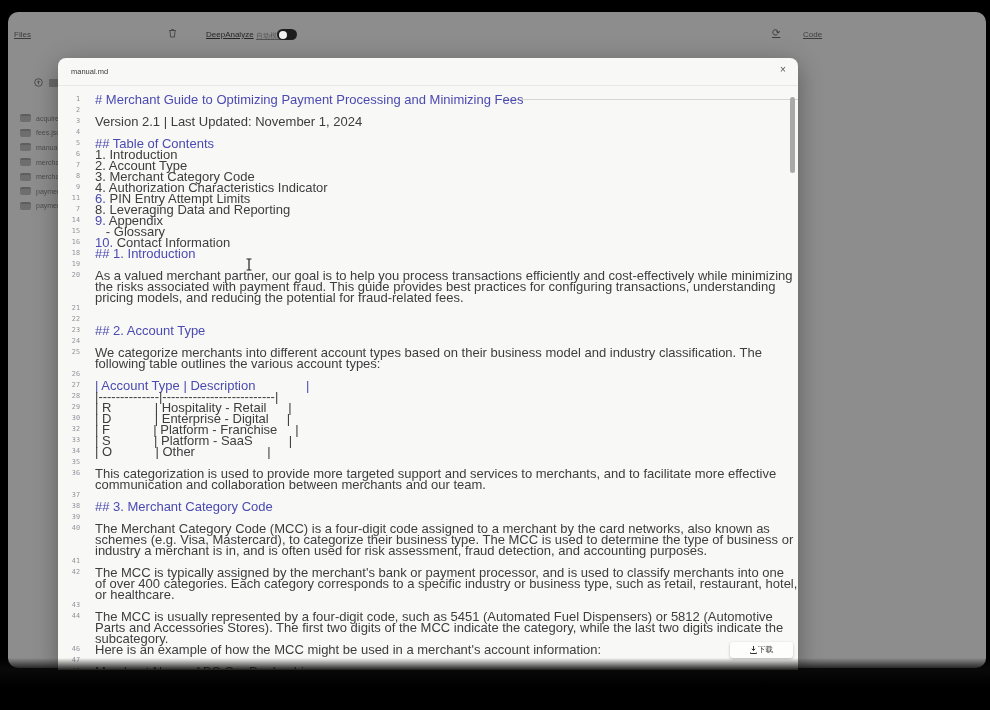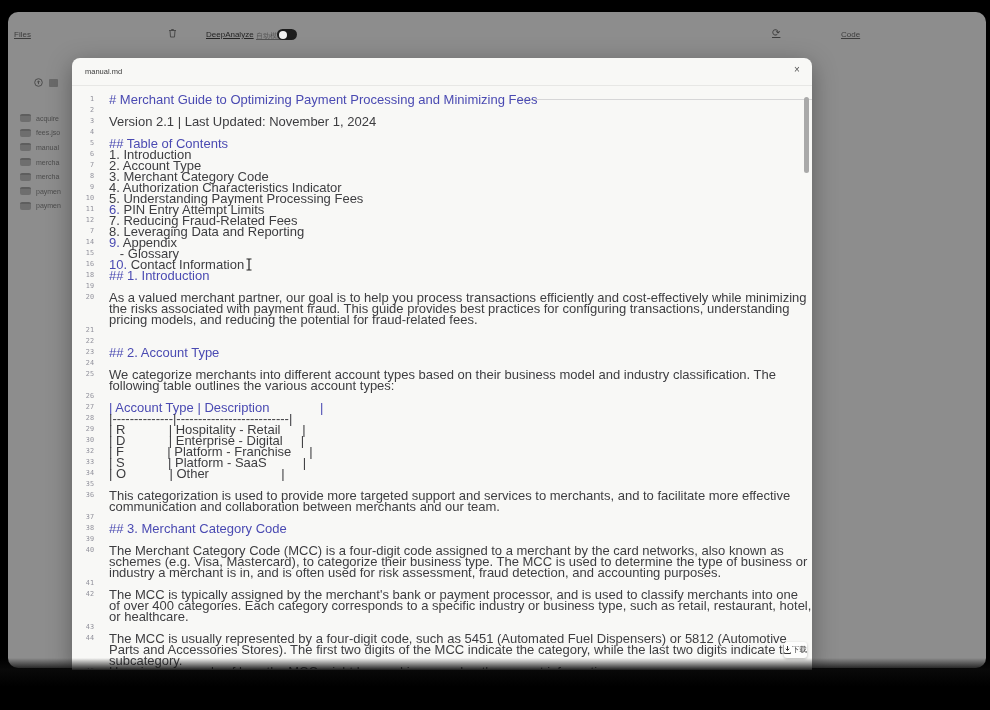--- a/index.html
+++ b/index.html
@@ -22,42 +22,42 @@
 
   
   .sidebar-head { position:absolute; left:26px; top:66px; display:flex; gap:6px; align-items:center; }
   .file-list { position:absolute; left:12px; top:99px; display:flex; flex-direction:column; }
   .file-row { display:flex; align-items:center; height:14.6px; gap:5px; }
   .file-icon { width:11px; height:8px; background:#6e6e6e; border-radius:2px; flex:none;
                border-top:2px solid #5e5e5e; }
   .file-label { font-size:7px; color:#4c4c4c; white-space:nowrap; }
 
   
-  .modal { position:absolute; left:72px; top:58px; width:740px; height:612px;
+  .modal { position:absolute; left:58px; top:58px; width:740px; height:612px;
            background:#f8f8f6; border-radius:8px 8px 0 0;
            box-shadow:0 6px 24px rgba(0,0,0,.35); }
   .modal-header { position:relative; height:28px; border-bottom:1px solid #e7e7e5; }
   .modal-title { position:absolute; left:13px; top:9px; font-size:7.5px; color:#3a3a3a; }
   .modal-close { position:absolute; right:8px; top:5px; font-size:10px; color:#555;
                  width:14px; height:14px; text-align:center; line-height:14px; cursor:default; }
 
   .code-area { position:relative; padding-top:8px; height:583px; overflow:hidden; }
   .ln-row { display:flex; min-height:11px; line-height:11px; }
   .ln-num { flex:none; width:22px; padding-left:2px; text-align:right; margin-right:15px;
             color:#92929c; font-size:6.8px; font-family:"DejaVu Sans Mono", monospace; }
   .ln-text { width:830px; font-size:13px; color:#3d3d40; white-space:pre-wrap;
              font-family:Liberation Sans, sans-serif; word-break:normal; }
   .c-h, .c-th { color:var(--accent,#4a4ab2); }
   .h1-ghostline { position:absolute; left:445px; top:13px; width:428px; height:1px;
                   background:rgba(110,110,125,.25); }
 
   .scroll-thumb { position:absolute; right:3px; top:39px; width:5px; height:76px;
                   background:#a9a9a9; border-radius:3px; }
 
-  .dl-btn { position:absolute; right:5px; top:584px; height:16px; padding:0 0;
+  .dl-btn { position:absolute; right:5px; top:584px; height:16px; padding:0 20px;
             background:#fdfdfc; border-radius:3px; box-shadow:0 1px 3px rgba(0,0,0,.25);
             display:flex; align-items:center; gap:1px; font-size:7.5px; color:#333; }
 
   
   .player { position:absolute; left:0; top:658px; width:990px; height:52px;
             background:linear-gradient(180deg, rgba(25,25,25,0) 0%, rgba(10,10,10,.88) 22%, #000 55%); }
 
   .cursor-ibeam { position:absolute; left:245px; top:258px; }
 
   svg { display:block; }
@@ -77,21 +77,21 @@
       </svg>
   </span>
 
   <span class="topbar-item" style="left:198px; top:18px; color:#252525;">DeepAnalyze</span>
   <span class="topbar-item blurred" style="left:248px; top:19px;">自动模式</span>
   <span class="toggle" style="left:269px; top:17px;">
     <span class="knob"></span>
   </span>
 
   <span class="topbar-item" style="left:764px; top:15px; font-size:10px;">⟳</span>
-  <span class="topbar-item" style="left:795px; top:18px;margin-left:38px;">Code</span>
+  <span class="topbar-item" style="left:795px; top:18px;">Code</span>
 
   <div class="sidebar-head">
     <svg width="9" height="9" viewBox="0 0 9 9">
       <circle cx="4.5" cy="4.5" r="3.8" fill="none" stroke="#4d4d4d" stroke-width="1"></circle>
       <path d="M4.5 6.2V3M3.2 4.2l1.3-1.3 1.3 1.3" stroke="#4d4d4d" stroke-width="1" fill="none"></path>
     </svg>
     <span style="width:9px; height:8px; background:#6a6a6a; border-radius:1px;"></span>
   </div>
 
   <div class="file-list">
@@ -165,30 +165,22 @@
         </div>
         <div class="ln-row">
           <span class="ln-num">8</span>
           <span class="ln-text">3. Merchant Category Code</span>
         </div>
         <div class="ln-row">
           <span class="ln-num">9</span>
           <span class="ln-text">4. Authorization Characteristics Indicator</span>
         </div>
         <div class="ln-row">
-          <span class="ln-num">10</span>
-          <span class="ln-text">5. Understanding Payment Processing Fees</span>
-        </div>
-        <div class="ln-row">
           <span class="ln-num">11</span>
           <span class="ln-text"><span class="c-h">6.</span> PIN Entry Attempt Limits</span>
-        </div>
-        <div class="ln-row">
-          <span class="ln-num">12</span>
-          <span class="ln-text">7. Reducing Fraud-Related Fees</span>
         </div>
         <div class="ln-row">
           <span class="ln-num">7</span>
           <span class="ln-text">8. Leveraging Data and Reporting</span>
         </div>
         <div class="ln-row">
           <span class="ln-num">14</span>
           <span class="ln-text"><span class="c-h">9.</span> Appendix</span>
         </div>
         <div class="ln-row">

